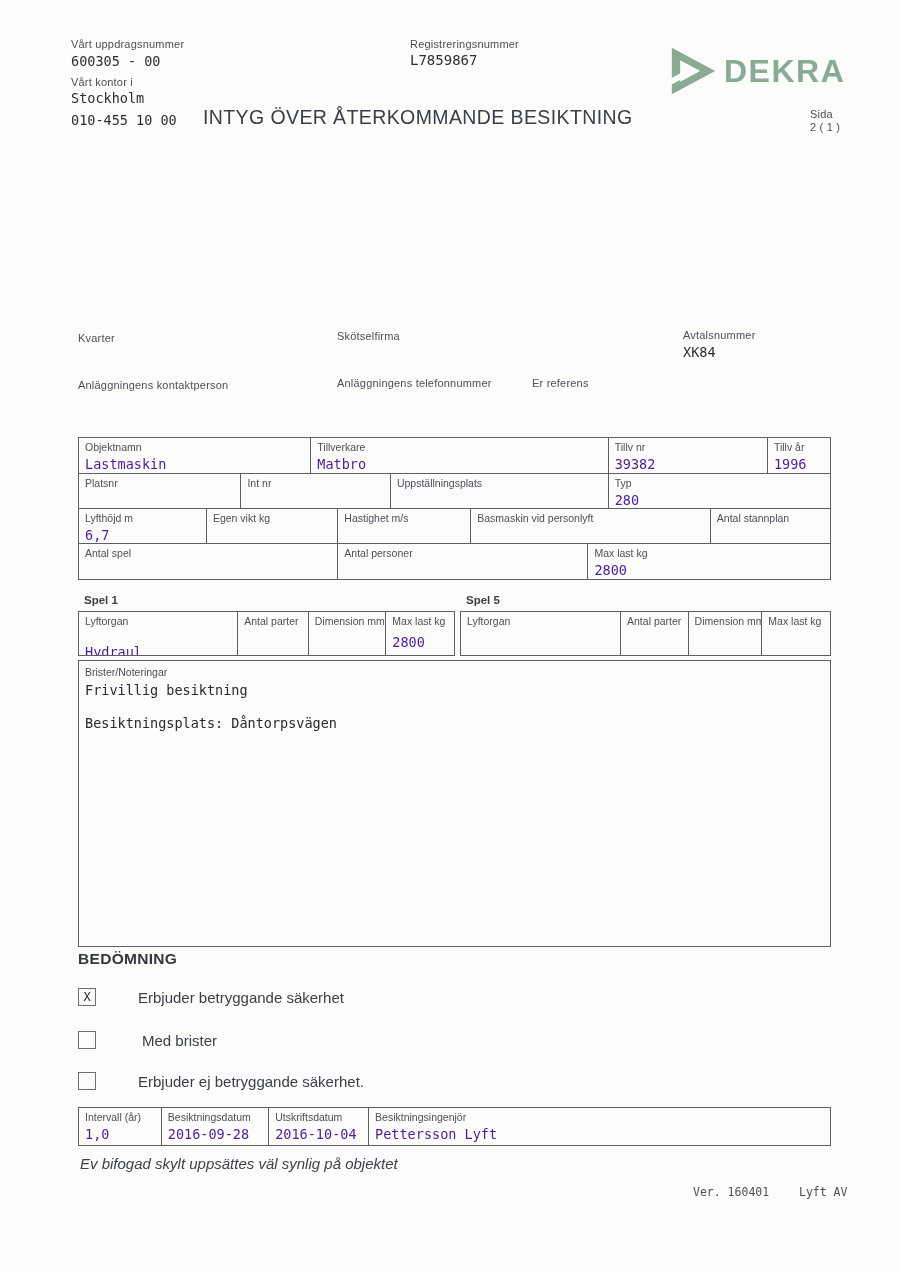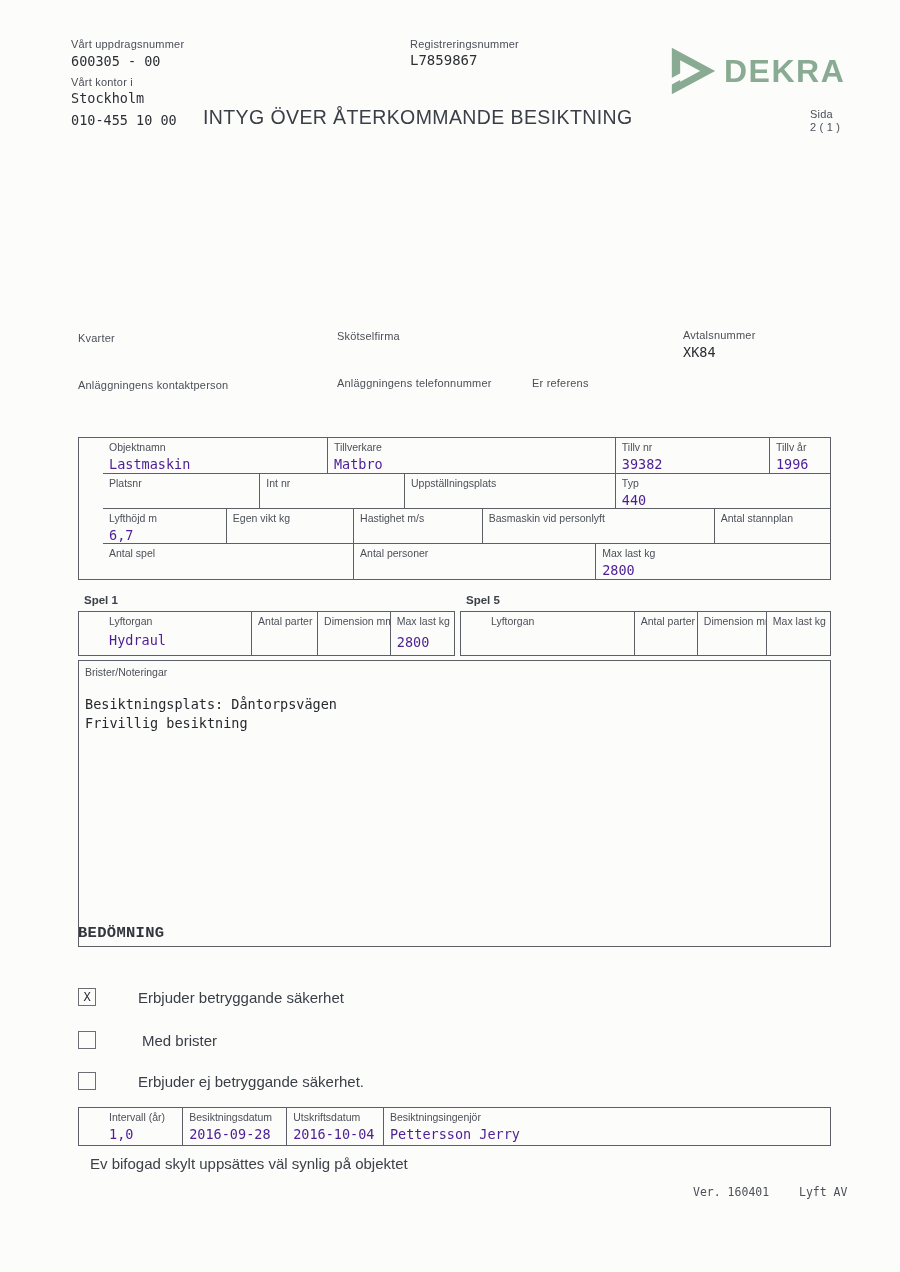--- a/index.html
+++ b/index.html
@@ -15,21 +15,21 @@
   .abs{position:absolute;}
   .lbl{font-size:11px;color:#4b4f58;letter-spacing:.2px;}
   .val{font-family:"DejaVu Sans Mono",monospace;font-size:13.5px;color:#2b2e34;}
   .title{font-size:19.5px;color:#3a3e47;letter-spacing:.4px;white-space:nowrap;}
 
   
   .logo{display:flex;align-items:center;gap:8px;}
   .logo-text{font-size:32px;font-weight:bold;color:#8aab93;letter-spacing:1.5px;font-family:"Liberation Sans",sans-serif;}
 
   
-  .ftable{position:absolute;border:1px solid #5c5f66;box-sizing:border-box;background:transparent;padding-left:24px;}
+  .ftable{position:absolute;border:1px solid #5c5f66;box-sizing:border-box;background:transparent;}
   .frow{display:flex;width:100%;box-sizing:border-box;}
   .frow + .frow{border-top:1px solid #5c5f66;}
   .cell{box-sizing:border-box;padding:3px 6px 0 6px;overflow:hidden;}
   .cell + .cell{border-left:1px solid #5c5f66;}
   .clbl{font-size:10.5px;color:#4b4f58;line-height:13px;white-space:nowrap;}
   .cval{font-family:"DejaVu Sans Mono",monospace;font-size:13.5px;color:#4c1d95;line-height:16px;margin-top:2px;white-space:nowrap;}
 
   .spel-title{font-size:11.5px;font-weight:bold;color:#3c4049;}
 
   .brister-box{position:absolute;left:78px;top:660px;width:753px;height:287px;border:1px solid #5c5f66;box-sizing:border-box;padding:5px 6px;}
@@ -116,21 +116,21 @@
       <div class="cell" style="width:19.9%;">
         <div class="clbl">Int nr</div>
         <div class="cval"></div>
       </div>
       <div class="cell" style="width:29%;">
         <div class="clbl">Uppställningsplats</div>
         <div class="cval"></div>
       </div>
       <div class="cell" style="width:29.6%;">
         <div class="clbl">Typ</div>
-        <div class="cval">440</div>
+        <div class="cval">280</div>
       </div>
     </div>
     <div class="frow" style="height:35px;justify-content:space-between;">
       <div class="cell" style="width:16.9%;">
         <div class="clbl">Lyfthöjd m</div>
         <div class="cval">6,7</div>
       </div>
       <div class="cell" style="width:17.5%;">
         <div class="clbl">Egen vikt kg</div>
         <div class="cval"></div>
@@ -164,21 +164,21 @@
     </div>
   </div>
 
   <div class="abs spel-title" style="left:84px;top:594px;">Spel 1</div>
   <div class="abs spel-title" style="left:466px;top:594px;">Spel 5</div>
 
   <div class="ftable" style="left:78px;top:611px;width:377px;">
     <div class="frow" style="height:43px;">
       <div class="cell" style="width:42.2%;">
         <div class="clbl">Lyftorgan</div>
-        <div class="cval" style="margin-top:4px;">Hydraul</div>
+        <div class="cval" style="margin-top:16px;">Hydraul</div>
       </div>
       <div class="cell" style="width:18.8%;">
         <div class="clbl">Antal parter</div>
         <div class="cval" style="margin-top:6px;"></div>
       </div>
       <div class="cell" style="width:20.7%;">
         <div class="clbl">Dimension mm</div>
         <div class="cval" style="margin-top:6px;"></div>
       </div>
       <div class="cell" style="width:18.3%;">
@@ -204,25 +204,25 @@
       </div>
       <div class="cell" style="width:18.6%;">
         <div class="clbl">Max last kg</div>
         <div class="cval" style="margin-top:6px;"></div>
       </div>
     </div>
   </div>
 
   <div class="brister-box">
     <div class="clbl">Brister/Noteringar</div>
+    <div class="brister-line" style="margin-top:3px;">Frivillig besiktning</div>
     <div class="brister-line" style="margin-top:17px;">Besiktningsplats: Dåntorpsvägen</div>
-    <div class="brister-line" style="margin-top:3px;">Frivillig besiktning</div>
-  </div>
-
-  <div class="abs section-title" style="left:78px;top:924px;font-family:Liberation Mono, monospace;">BEDÖMNING</div>
+  </div>
+
+  <div class="abs section-title" style="left:78px;top:950px;">BEDÖMNING</div>
 
   <div class="cb-row" style="top:988px;">
     <span class="cb-box">
         <span class="cb-mark">X</span>
       </span>
     <span class="cb-label">Erbjuder betryggande säkerhet</span>
   </div>
   <div class="cb-row" style="top:1031px;">
     <span class="cb-box">
         <span class="cb-mark"></span>
@@ -245,22 +245,22 @@
       <div class="cell" style="width:14.3%;">
         <div class="clbl">Besiktningsdatum</div>
         <div class="cval">2016-09-28</div>
       </div>
       <div class="cell" style="width:13.3%;">
         <div class="clbl">Utskriftsdatum</div>
         <div class="cval">2016-10-04</div>
       </div>
       <div class="cell" style="width:29.6%;">
         <div class="clbl">Besiktningsingenjör</div>
-        <div class="cval">Pettersson Jerry</div>
-      </div>
-    </div>
-  </div>
-
-  <div class="abs note" style="left:90px;top:1155px;">Ev bifogad skylt uppsättes väl synlig på objektet</div>
+        <div class="cval">Pettersson Lyft</div>
+      </div>
+    </div>
+  </div>
+
+  <div class="abs note" style="left:80px;top:1155px;font-style:italic;">Ev bifogad skylt uppsättes väl synlig på objektet</div>
   <div class="abs footer-small" style="left:693px;top:1185px;">Ver. 160401</div>
   <div class="abs footer-small" style="left:799px;top:1185px;">Lyft AV</div>
 
 </div>
 
 </body></html>

